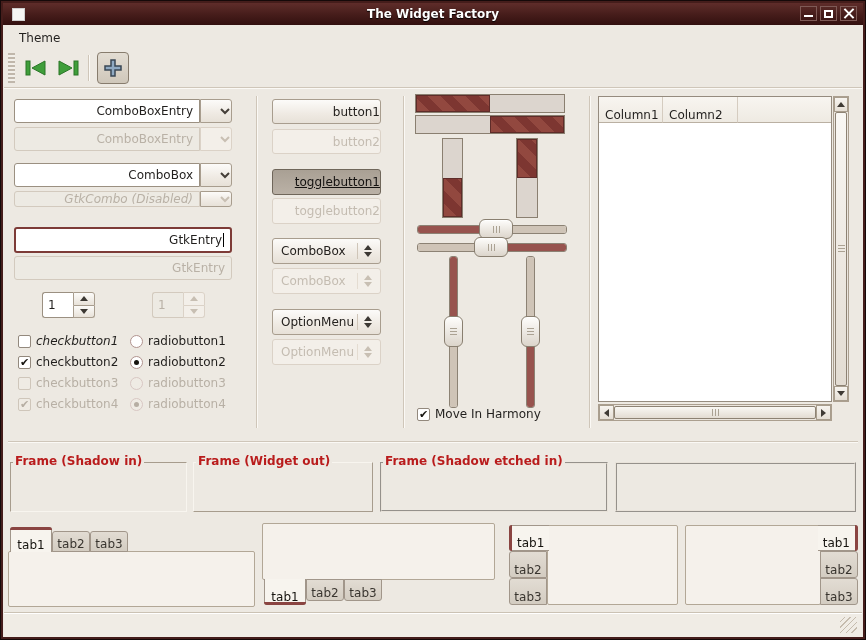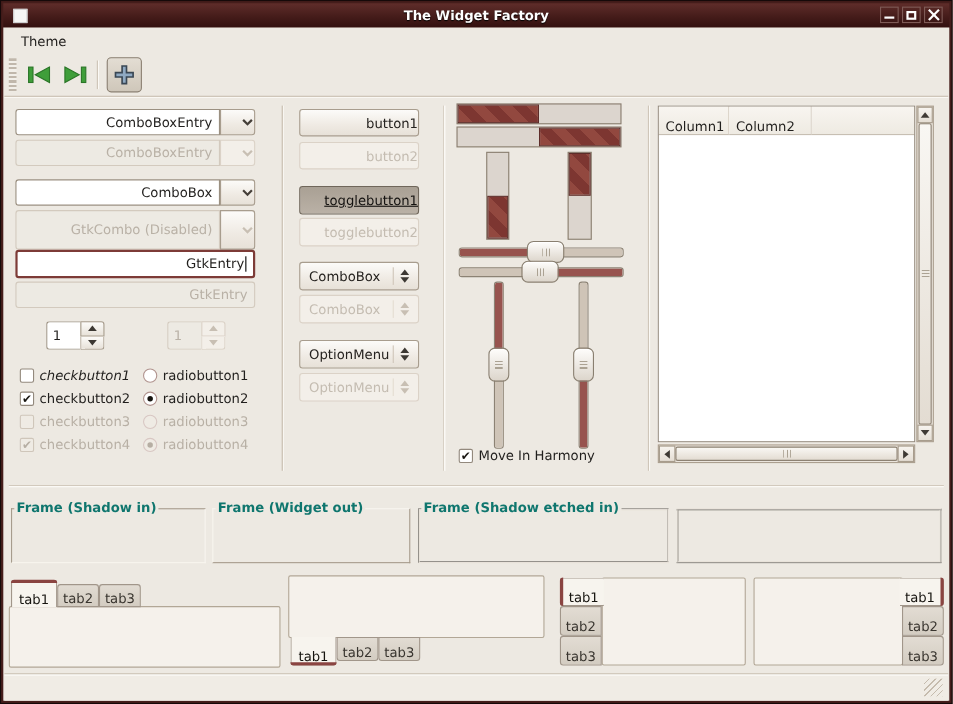--- a/index.html
+++ b/index.html
@@ -66,21 +66,21 @@
   .handle{background:linear-gradient(#fefdfb,#dcd5cb);border:1px solid #897f70;border-radius:6px;box-shadow:inset 0 1px 0 #fff;display:flex;align-items:center;justify-content:center;}
   .gripv{width:7px;height:7px;background:repeating-linear-gradient(90deg,#aba293 0 1px,transparent 1px 3px);}
   .griph{width:7px;height:8px;background:repeating-linear-gradient(180deg,#aba293 0 1px,transparent 1px 3px);}
   
   .tv{background:#fff;border:1px solid #958b7e;}
   .th{position:absolute;top:0;height:26px;background:linear-gradient(#f8f5f0,#eeeae2);border-right:1px solid #d5ccc0;border-bottom:1px solid #bab0a2;display:flex;align-items:flex-end;padding:0 6px;box-sizing:border-box;}
   .sb{background:#ebe5dd;border:1px solid #ab9f8f;}
   .sb-btn{position:absolute;background:linear-gradient(#f7f4ef,#e5ded4);border:1px solid #a89d8d;display:flex;align-items:center;justify-content:center;color:#3f3a34;box-sizing:border-box;}
   .sb-thumb{position:absolute;background:linear-gradient(#f9f7f3,#e3dcd2);border:1px solid #8d8273;border-radius:2px;display:flex;align-items:center;justify-content:center;box-sizing:border-box;}
   
-  .f-label{position:absolute;font-weight:bold;color:#0f766e;background:#ede9e2;padding:0 2px;}
+  .f-label{position:absolute;font-weight:bold;color:#b91c1c;background:#ede9e2;padding:0 2px;}
   .f-in{border:1px solid;border-color:#a79c8d #f8f5ef #f8f5ef #a79c8d;}
   .f-out{border:1px solid;border-color:#f8f5ef #a79c8d #a79c8d #f8f5ef;}
   .f-ein{border:2px groove #e9e3da;}
   .f-eout{border:2px ridge #e9e3da;}
   
   .page{background:#f5f1eb;border:1px solid #b2a796;border-radius:2px;}
   .tab{display:flex;align-items:flex-end;justify-content:center;border:1px solid #a1968a;color:#39352f;box-sizing:border-box;}
   .tab.inactive{background:linear-gradient(#e2dcd3,#d3ccc1);}
   .tab.active{background:#f7f4ee;z-index:3;color:#16140f;}
   .stripe{position:absolute;background:#8a4441;}
@@ -164,21 +164,21 @@
       <div class="entry" style="flex:1;border-radius:3px 0 0 3px;">
           <span>ComboBox</span>
         </div>
       <div class="btn dd" style="width:30px;">
         <svg class="chev" width="12" height="8" viewBox="0 0 12 8">
             <path d="M2 2 L6 6 L10 2" stroke="currentColor" stroke-width="2" fill="none"></path>
           </svg>
       </div>
     </div>
 
-    <div class="abs dis" style="left:11px;top:166px;width:218px;height:36px;display:flex;">
+    <div class="abs dis" style="left:11px;top:166px;width:218px;height:16px;display:flex;font-style:italic;">
       <div class="entry dis" style="flex:1;border-radius:3px 0 0 3px;">
           <span>GtkCombo (Disabled)</span>
         </div>
       <div class="btn dd" style="width:30px;">
         <svg class="chev" width="12" height="8" viewBox="0 0 12 8">
             <path d="M2 2 L6 6 L10 2" stroke="currentColor" stroke-width="2" fill="none"></path>
           </svg>
       </div>
     </div>
 

